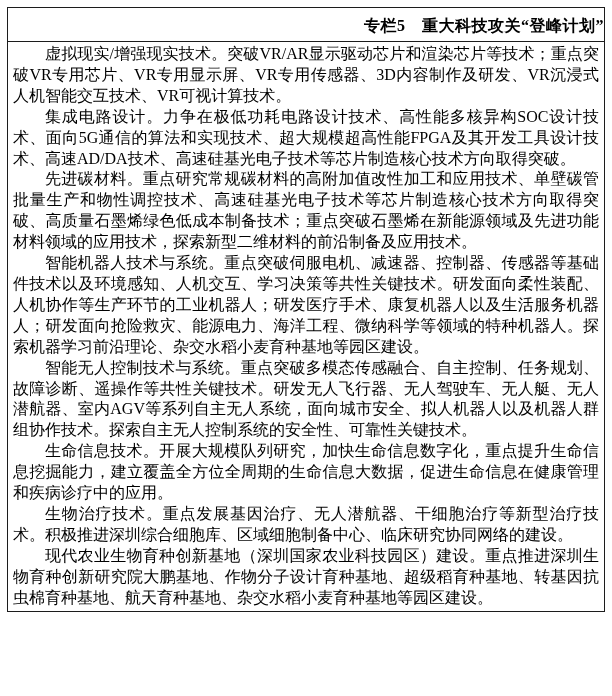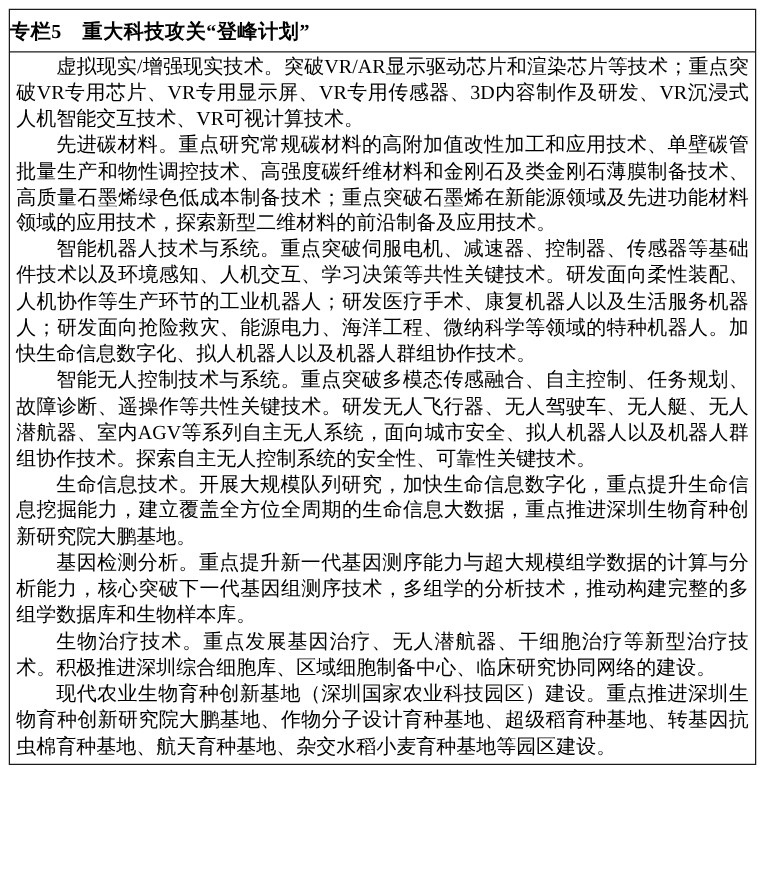--- a/index.html
+++ b/index.html
@@ -20,21 +20,21 @@
     left: 7px;
     top: 7px;
     width: 598px;
     box-sizing: border-box;
     border: 1px solid #1c1c1c;
     background: #ffffff;
   }
   .feature-box-title {
     box-sizing: border-box;
     border-bottom: 1px solid #1c1c1c;
-    text-align: left;
+    text-align: right;
     font-weight: bold;
     font-size: 16px;
     line-height: 17px;
     padding: 9px 0 7px 0;
     letter-spacing: 0.5px;
     white-space: pre;
   }
   .feature-box-body {
     box-sizing: border-box;
     padding: 2px 5px 3px 5px;
@@ -50,21 +50,21 @@
     word-break: break-all;
   }
 </style>
 </head>
 <body>
 
 <div class="feature-box">
   <div class="feature-box-title">专栏5　重大科技攻关“登峰计划”</div>
   <div class="feature-box-body">
     <p>虚拟现实/增强现实技术。突破VR/AR显示驱动芯片和渲染芯片等技术；重点突破VR专用芯片、VR专用显示屏、VR专用传感器、3D内容制作及研发、VR沉浸式人机智能交互技术、VR可视计算技术。</p>
-    <p>先进碳材料。重点研究常规碳材料的高附加值改性加工和应用技术、单壁碳管批量生产和物性调控技术、高强度碳纤维材料和金刚石及类金刚石薄膜制备技术、高质量石墨烯绿色低成本制备技术；重点突破石墨烯在新能源领域及先进功能材料领域的应用技术，探索新型二维材料的前沿制备及应用技术。</p>
-    <p>智能机器人技术与系统。重点突破伺服电机、减速器、控制器、传感器等基础件技术以及环境感知、人机交互、学习决策等共性关键技术。研发面向柔性装配、人机协作等生产环节的工业机器人；研发医疗手术、康复机器人以及生活服务机器人；研发面向抢险救灾、能源电力、海洋工程、微纳科学等领域的特种机器人。加快生命信息数字化、拟人机器人以及机器人群组协作技术。</p>
+    <p>集成电路设计。力争在极低功耗电路设计技术、高性能多核异构SOC设计技术、面向5G通信的算法和实现技术、超大规模超高性能FPGA及其开发工具设计技术、高速AD/DA技术、高速硅基光电子技术等芯片制造核心技术方向取得突破。</p>
+    <p>先进碳材料。重点研究常规碳材料的高附加值改性加工和应用技术、单壁碳管批量生产和物性调控技术、高速硅基光电子技术等芯片制造核心技术方向取得突破、高质量石墨烯绿色低成本制备技术；重点突破石墨烯在新能源领域及先进功能材料领域的应用技术，探索新型二维材料的前沿制备及应用技术。</p>
+    <p>智能机器人技术与系统。重点突破伺服电机、减速器、控制器、传感器等基础件技术以及环境感知、人机交互、学习决策等共性关键技术。研发面向柔性装配、人机协作等生产环节的工业机器人；研发医疗手术、康复机器人以及生活服务机器人；研发面向抢险救灾、能源电力、海洋工程、微纳科学等领域的特种机器人。探索机器学习前沿理论、杂交水稻小麦育种基地等园区建设。</p>
     <p>智能无人控制技术与系统。重点突破多模态传感融合、自主控制、任务规划、故障诊断、遥操作等共性关键技术。研发无人飞行器、无人驾驶车、无人艇、无人潜航器、室内AGV等系列自主无人系统，面向城市安全、拟人机器人以及机器人群组协作技术。探索自主无人控制系统的安全性、可靠性关键技术。</p>
-    <p>生命信息技术。开展大规模队列研究，加快生命信息数字化，重点提升生命信息挖掘能力，建立覆盖全方位全周期的生命信息大数据，重点推进深圳生物育种创新研究院大鹏基地。</p>
-    <p>基因检测分析。重点提升新一代基因测序能力与超大规模组学数据的计算与分析能力，核心突破下一代基因组测序技术，多组学的分析技术，推动构建完整的多组学数据库和生物样本库。</p>
+    <p>生命信息技术。开展大规模队列研究，加快生命信息数字化，重点提升生命信息挖掘能力，建立覆盖全方位全周期的生命信息大数据，促进生命信息在健康管理和疾病诊疗中的应用。</p>
     <p>生物治疗技术。重点发展基因治疗、无人潜航器、干细胞治疗等新型治疗技术。积极推进深圳综合细胞库、区域细胞制备中心、临床研究协同网络的建设。</p>
     <p>现代农业生物育种创新基地（深圳国家农业科技园区）建设。重点推进深圳生物育种创新研究院大鹏基地、作物分子设计育种基地、超级稻育种基地、转基因抗虫棉育种基地、航天育种基地、杂交水稻小麦育种基地等园区建设。</p>
   </div>
 </div>
 
 </body></html>

